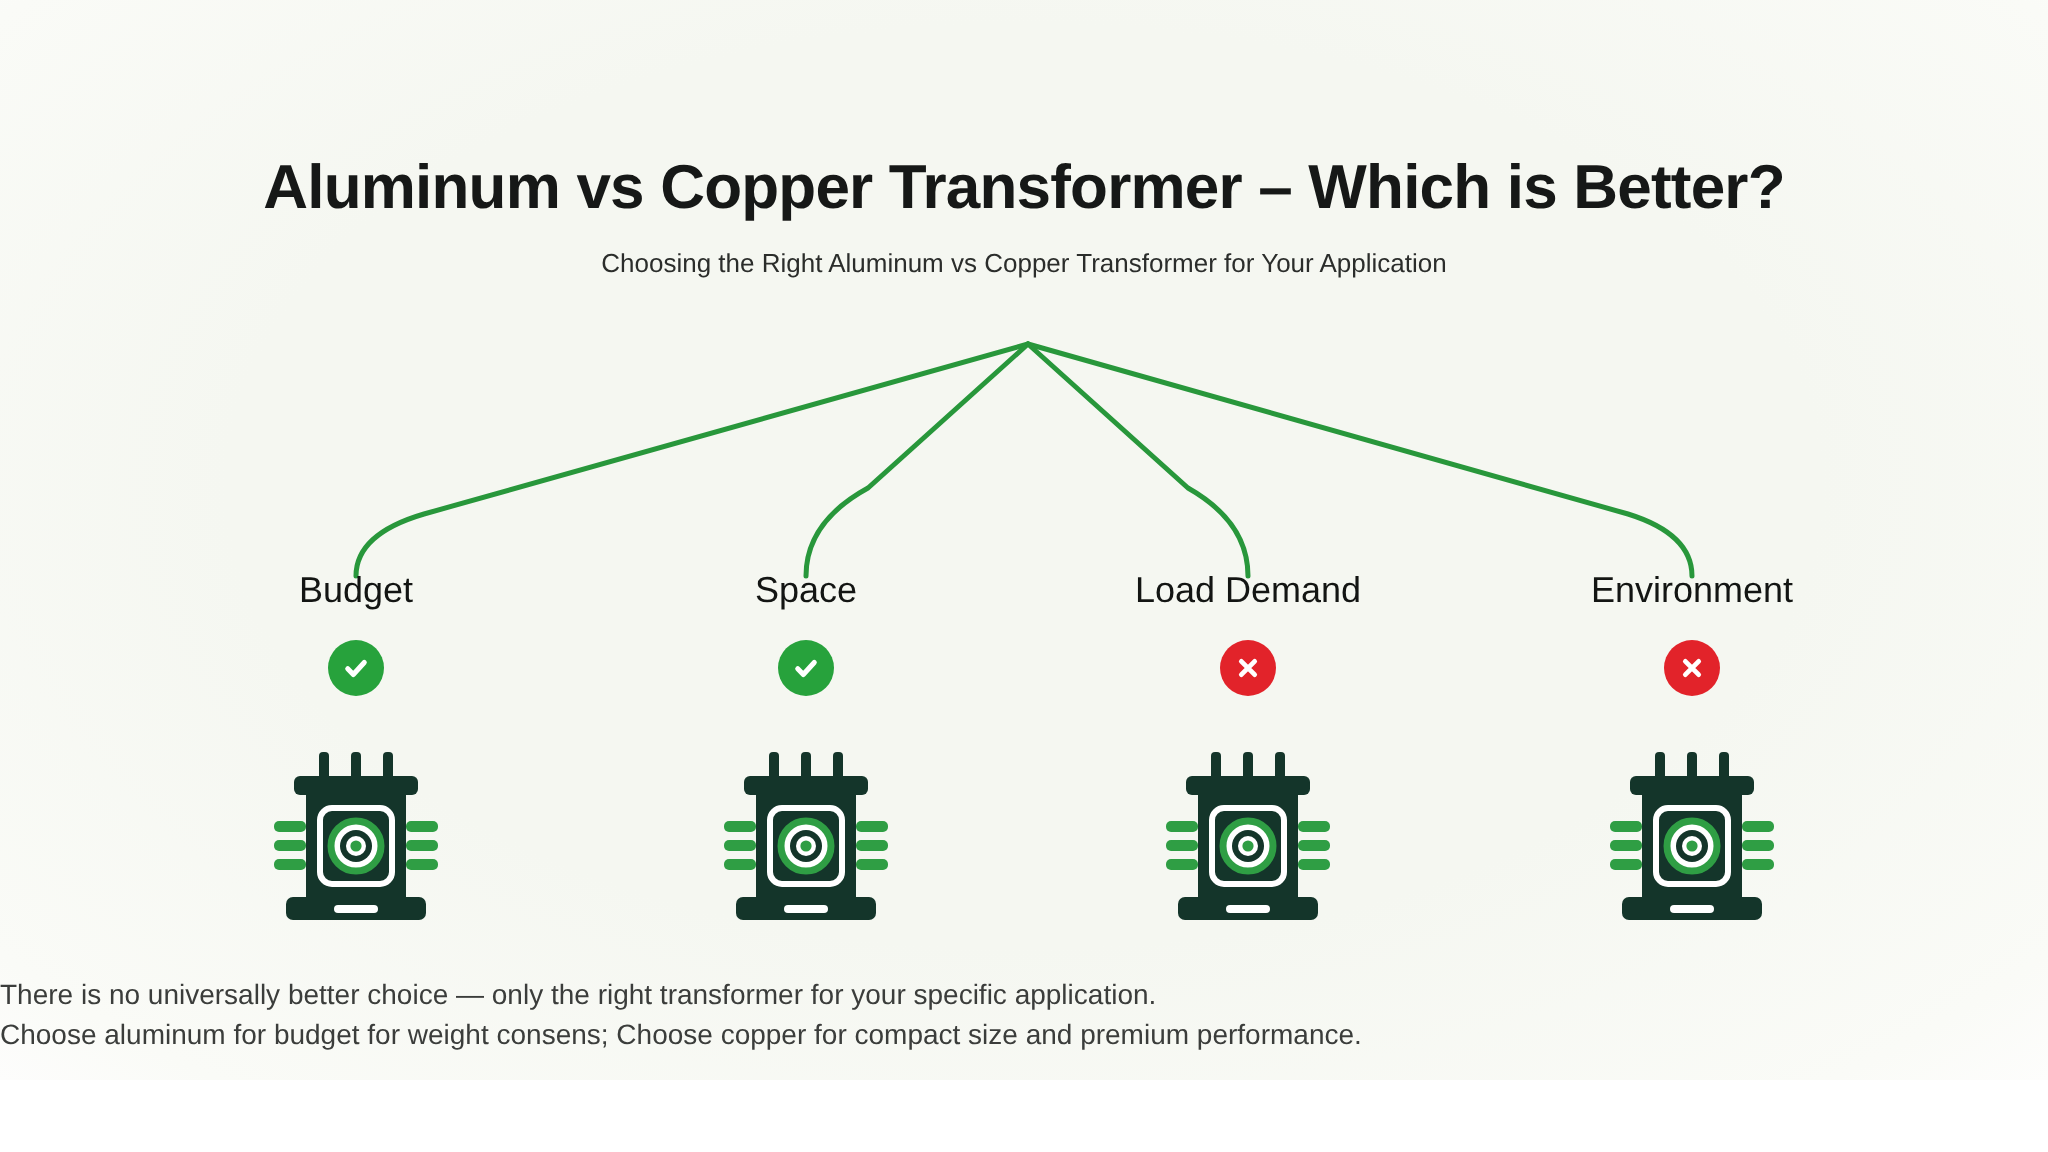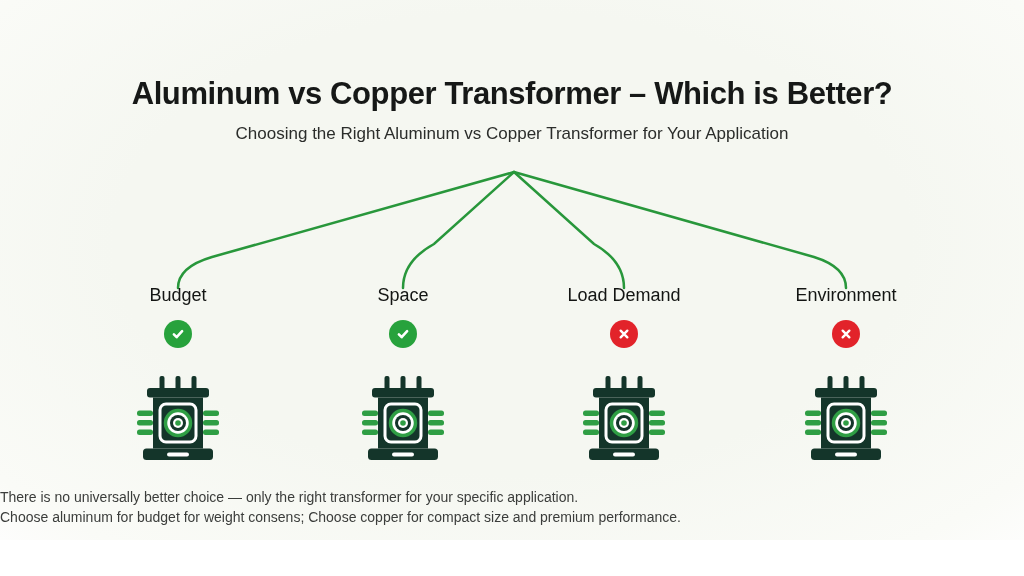--- a/index.html
+++ b/index.html
@@ -16,21 +16,21 @@
   }
   .title{
     position:absolute;top:76px;left:0;width:100%;
     text-align:center;
     font-size:31px;font-weight:700;letter-spacing:-0.4px;
     color:#161817;
   }
   .subtitle{
     position:absolute;top:124px;left:0;width:100%;
     text-align:center;
-    font-size:17px;font-weight:500;
+    font-size:13px;font-weight:500;
     color:#2b2d2b;
   }
   .tree-lines{
     position:absolute;top:0;left:0;width:1024px;height:576px;
     pointer-events:none;
   }
   .column{
     position:absolute;top:284px;width:176px;
     display:flex;flex-direction:column;align-items:center;
   }

